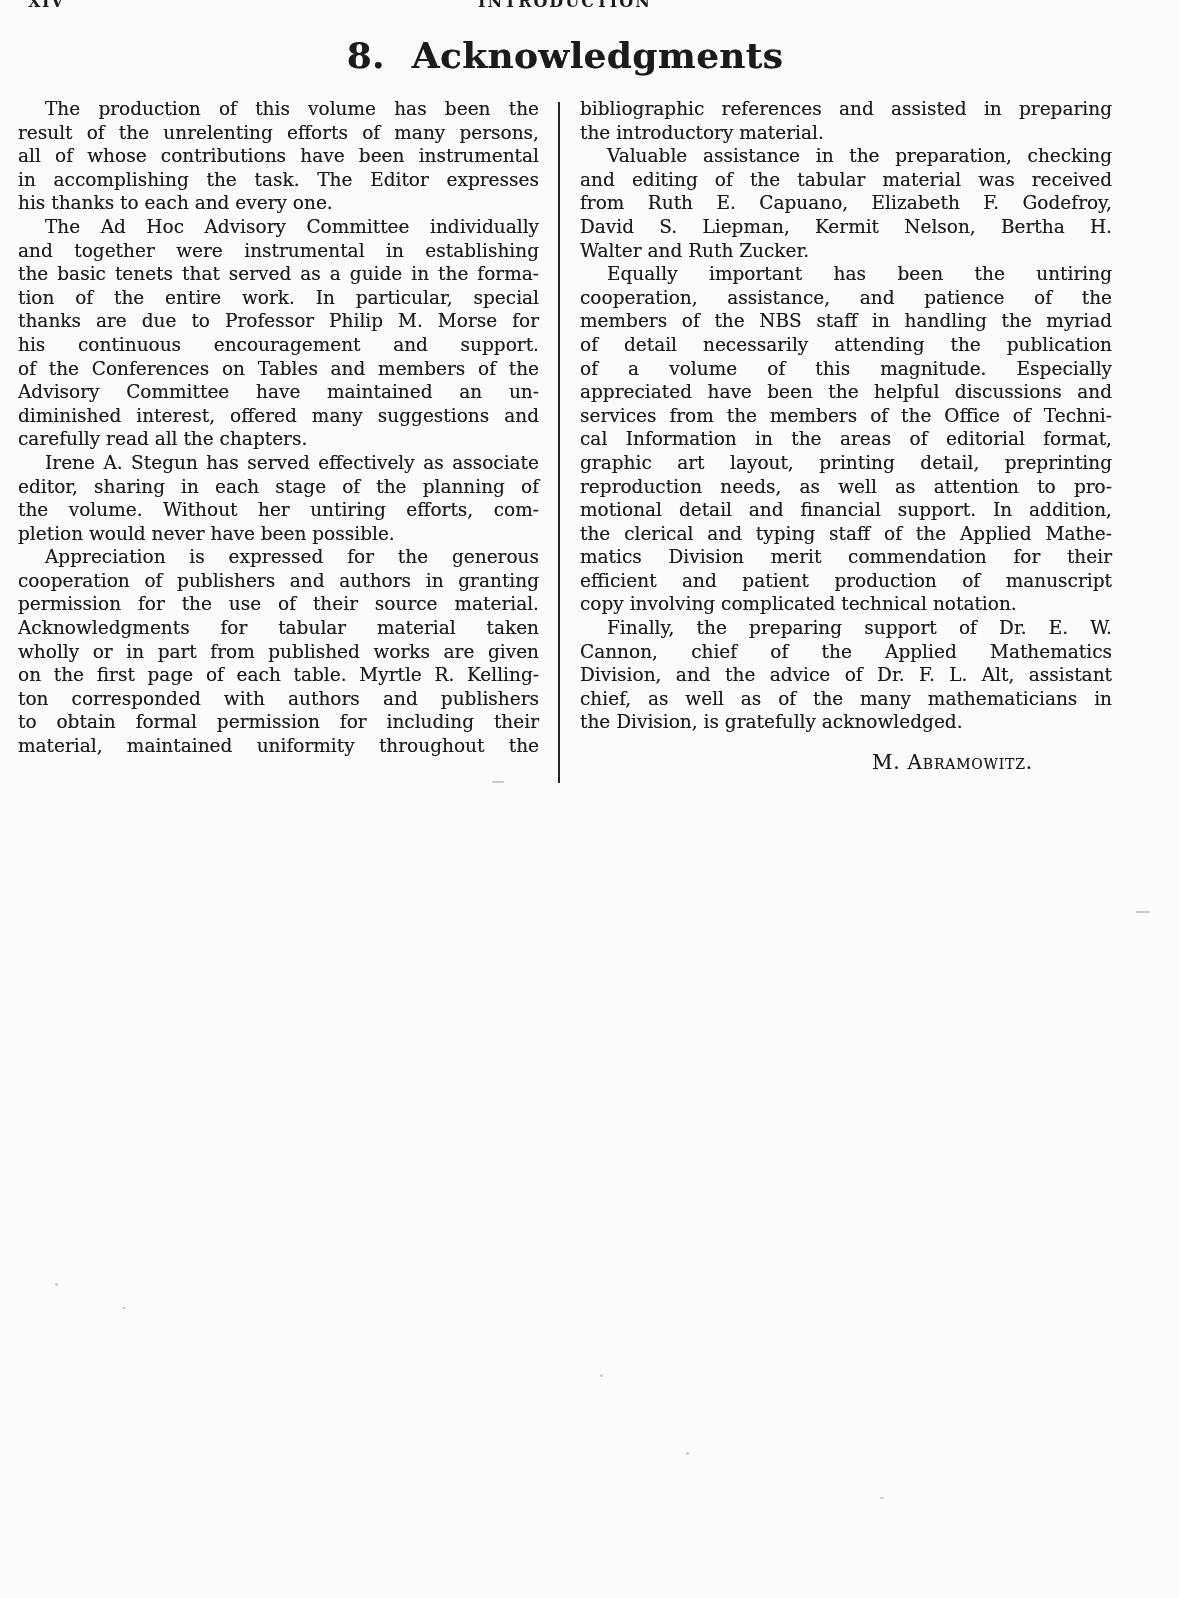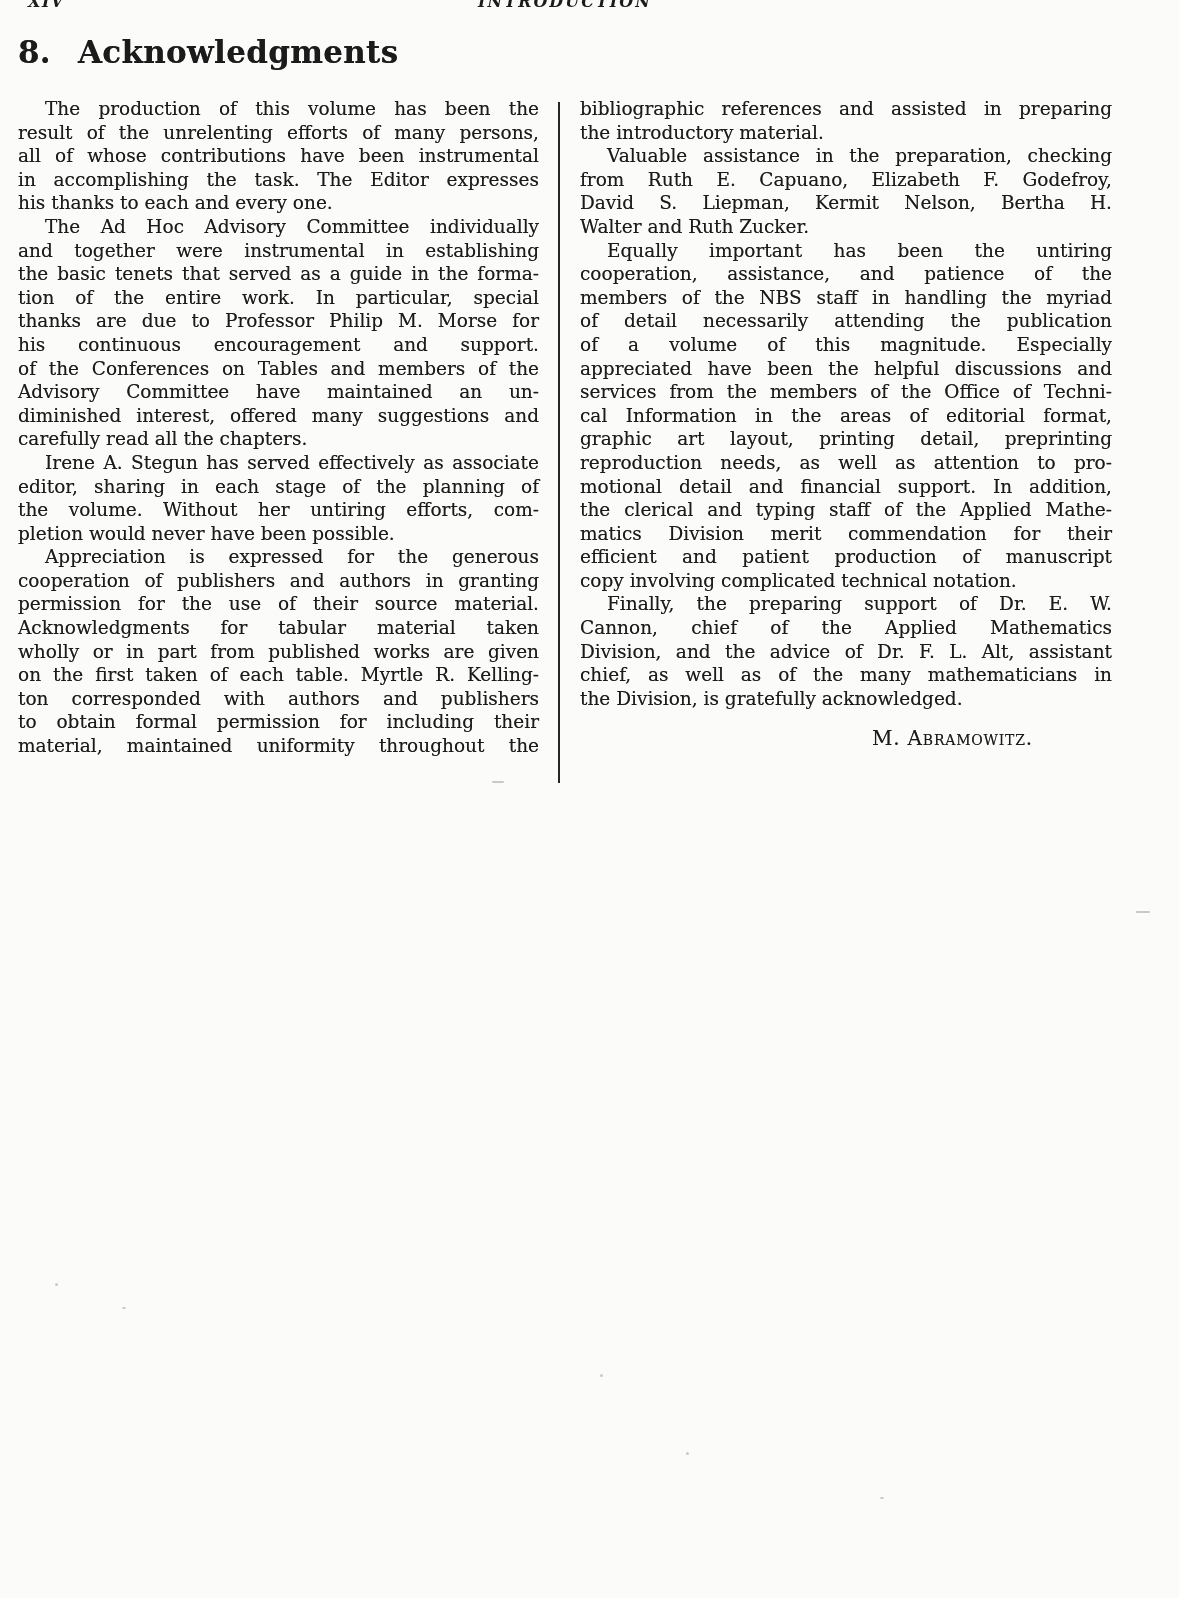--- a/index.html
+++ b/index.html
@@ -16,21 +16,20 @@
     font-family: "DejaVu Serif", "Liberation Serif", serif;
   }
   
   .page-header {
     position: absolute;
     top: 0;
     left: 18px;
     width: 1094px;
     height: 11px;
     overflow: hidden;
-    font-style: italic;
   }
   .page-header .inner {
     position: relative;
     top: -8px;
     height: 20px;
   }
   .page-num {
     position: absolute;
     left: 10px;
     font-size: 16px;
@@ -45,22 +44,22 @@
     font-size: 16px;
     letter-spacing: 2px;
     font-weight: bold;
   }
   
   .section-title {
     position: absolute;
     top: 34px;
     left: 18px;
     width: 1094px;
-    text-align: left;
-    font-size: 31px;
+    text-align: center;
+    font-size: 36px;
     font-weight: bold;
     letter-spacing: 0.3px;
     text-shadow: 0 0 0.5px rgba(0,0,0,0.55);
   }
   .section-title .num { margin-right: 27px; }
   
   .col {
     position: absolute;
     top: 97px;
     font-size: 18.5px;
@@ -141,33 +140,34 @@
       <div class="line">editor, sharing in each stage of the planning of</div>
       <div class="line">the volume. Without her untiring efforts, com-</div>
       <div class="line final">pletion would never have been possible.</div>
     </div>
     <div>
       <div class="line first">Appreciation is expressed for the generous</div>
       <div class="line">cooperation of publishers and authors in granting</div>
       <div class="line">permission for the use of their source material.</div>
       <div class="line">Acknowledgments for tabular material taken</div>
       <div class="line">wholly or in part from published works are given</div>
-      <div class="line">on the first taken of each table. Myrtle R. Kelling-</div>
+      <div class="line">on the first page of each table. Myrtle R. Kelling-</div>
       <div class="line">ton corresponded with authors and publishers</div>
       <div class="line">to obtain formal permission for including their</div>
       <div class="line">material, maintained uniformity throughout the</div>
     </div>
   </div>
 <div class="col right" id="right-col">
     <div>
       <div class="line">bibliographic references and assisted in preparing</div>
       <div class="line final">the introductory material.</div>
     </div>
     <div>
       <div class="line first">Valuable assistance in the preparation, checking</div>
+      <div class="line">and editing of the tabular material was received</div>
       <div class="line">from Ruth E. Capuano, Elizabeth F. Godefroy,</div>
       <div class="line">David S. Liepman, Kermit Nelson, Bertha H.</div>
       <div class="line final">Walter and Ruth Zucker.</div>
     </div>
     <div>
       <div class="line first">Equally important has been the untiring</div>
       <div class="line">cooperation, assistance, and patience of the</div>
       <div class="line">members of the NBS staff in handling the myriad</div>
       <div class="line">of detail necessarily attending the publication</div>
       <div class="line">of a volume of this magnitude. Especially</div>

